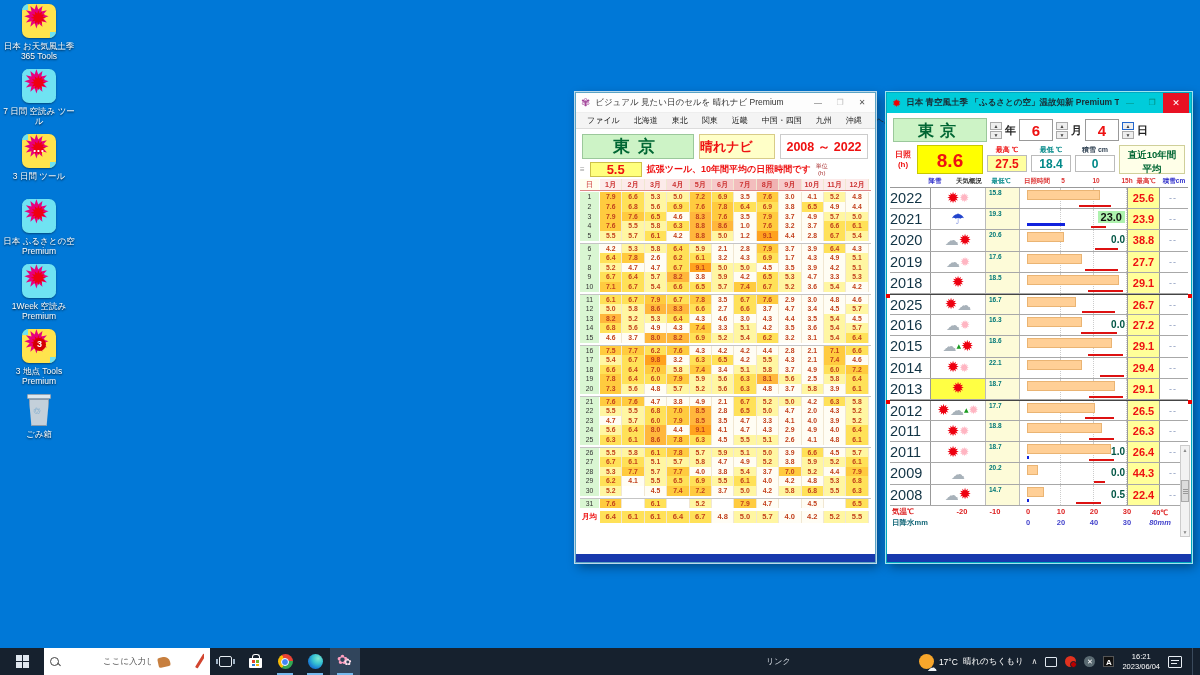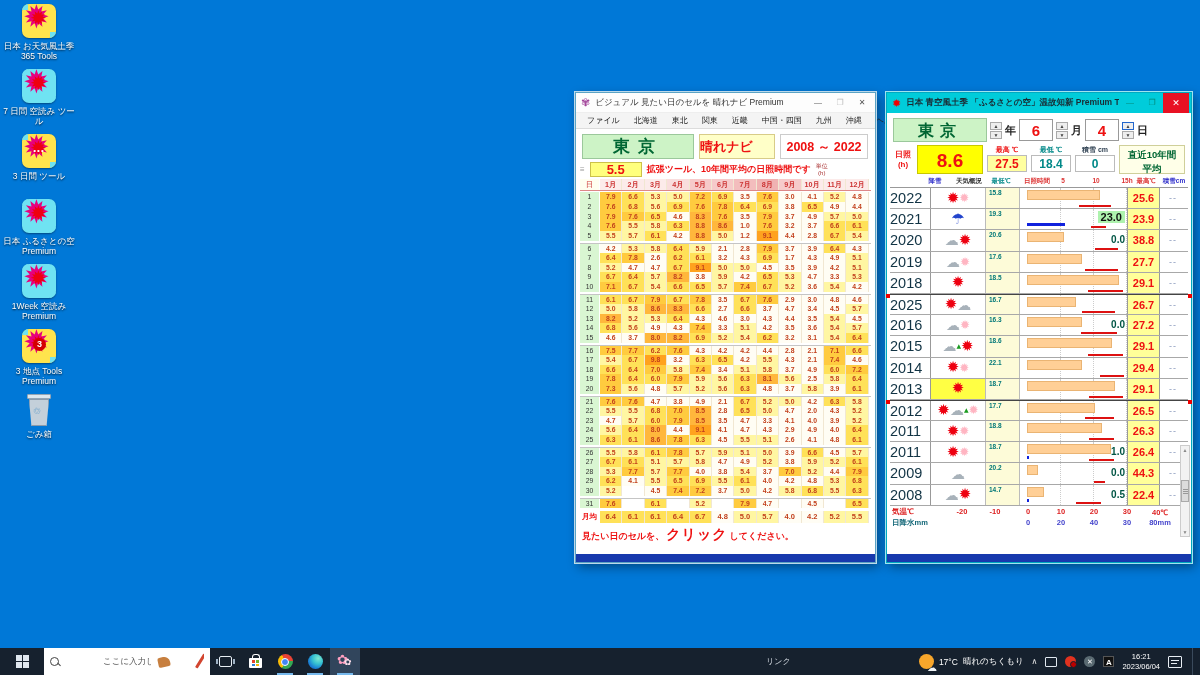--- a/index.html
+++ b/index.html
@@ -782,23 +782,20 @@
       <div class="cal-cell avg" style="background: rgb(255, 225, 88);">6.4</div>
       <div class="cal-cell avg" style="background: rgb(255, 225, 88);">6.7</div>
       <div class="cal-cell avg" style="background: rgb(255, 253, 244);">4.8</div>
       <div class="cal-cell avg" style="background: rgb(255, 246, 162);">5.0</div>
       <div class="cal-cell avg" style="background: rgb(255, 246, 162);">5.7</div>
       <div class="cal-cell avg" style="background: rgb(255, 253, 244);">4.0</div>
       <div class="cal-cell avg" style="background: rgb(255, 253, 244);">4.2</div>
       <div class="cal-cell avg" style="background: rgb(255, 246, 162);">5.2</div>
       <div class="cal-cell avg" style="background: rgb(255, 246, 162);">5.5</div>
     </div>
-  <div class="lw-footer">
-    <span>見たい日のセルを、</span><span class="click-em">クリック</span><span>してください。</span>
-  </div>
   <div class="bottom-strip"></div>
 </div>
 
 <div class="window" id="right-window">
   <div class="titlebar rw-tb">
     <span class="win-icon" style="color:#e00">✹</span>
     <span class="win-title">日本 青空風土季 「ふるさとの空」温故知新 Premium Tools</span>
     <span class="win-btns">
       <span class="wbtn">—</span>
       <span class="wbtn dis">❐</span>
@@ -1137,21 +1134,21 @@
         <span class="tick t" style="left: 207px;">20</span>
         <span class="tick t" style="left: 240px;">30</span>
         <span class="tick t" style="left: 273px;">40℃</span>
       </div>
     <div class="axis-row" id="axis-precip">
         <span class="axis-name">日降水mm</span>
         <span class="tick p" style="left: 141px;">0</span>
         <span class="tick p" style="left: 174px;">20</span>
         <span class="tick p" style="left: 207px;">40</span>
         <span class="tick p" style="left: 240px;">30</span>
-        <span class="tick p" style="left: 273px;">80mm</span>
+        <span class="tick p" style="left: 273px; font-style: italic;">80mm</span>
       </div>
   </div>
   <div class="rw-scroll">
     <span>▲</span>
     <span class="rw-thumb">
         <i></i>
         <i></i>
         <i></i>
       </span>
     <span>▼</span>

